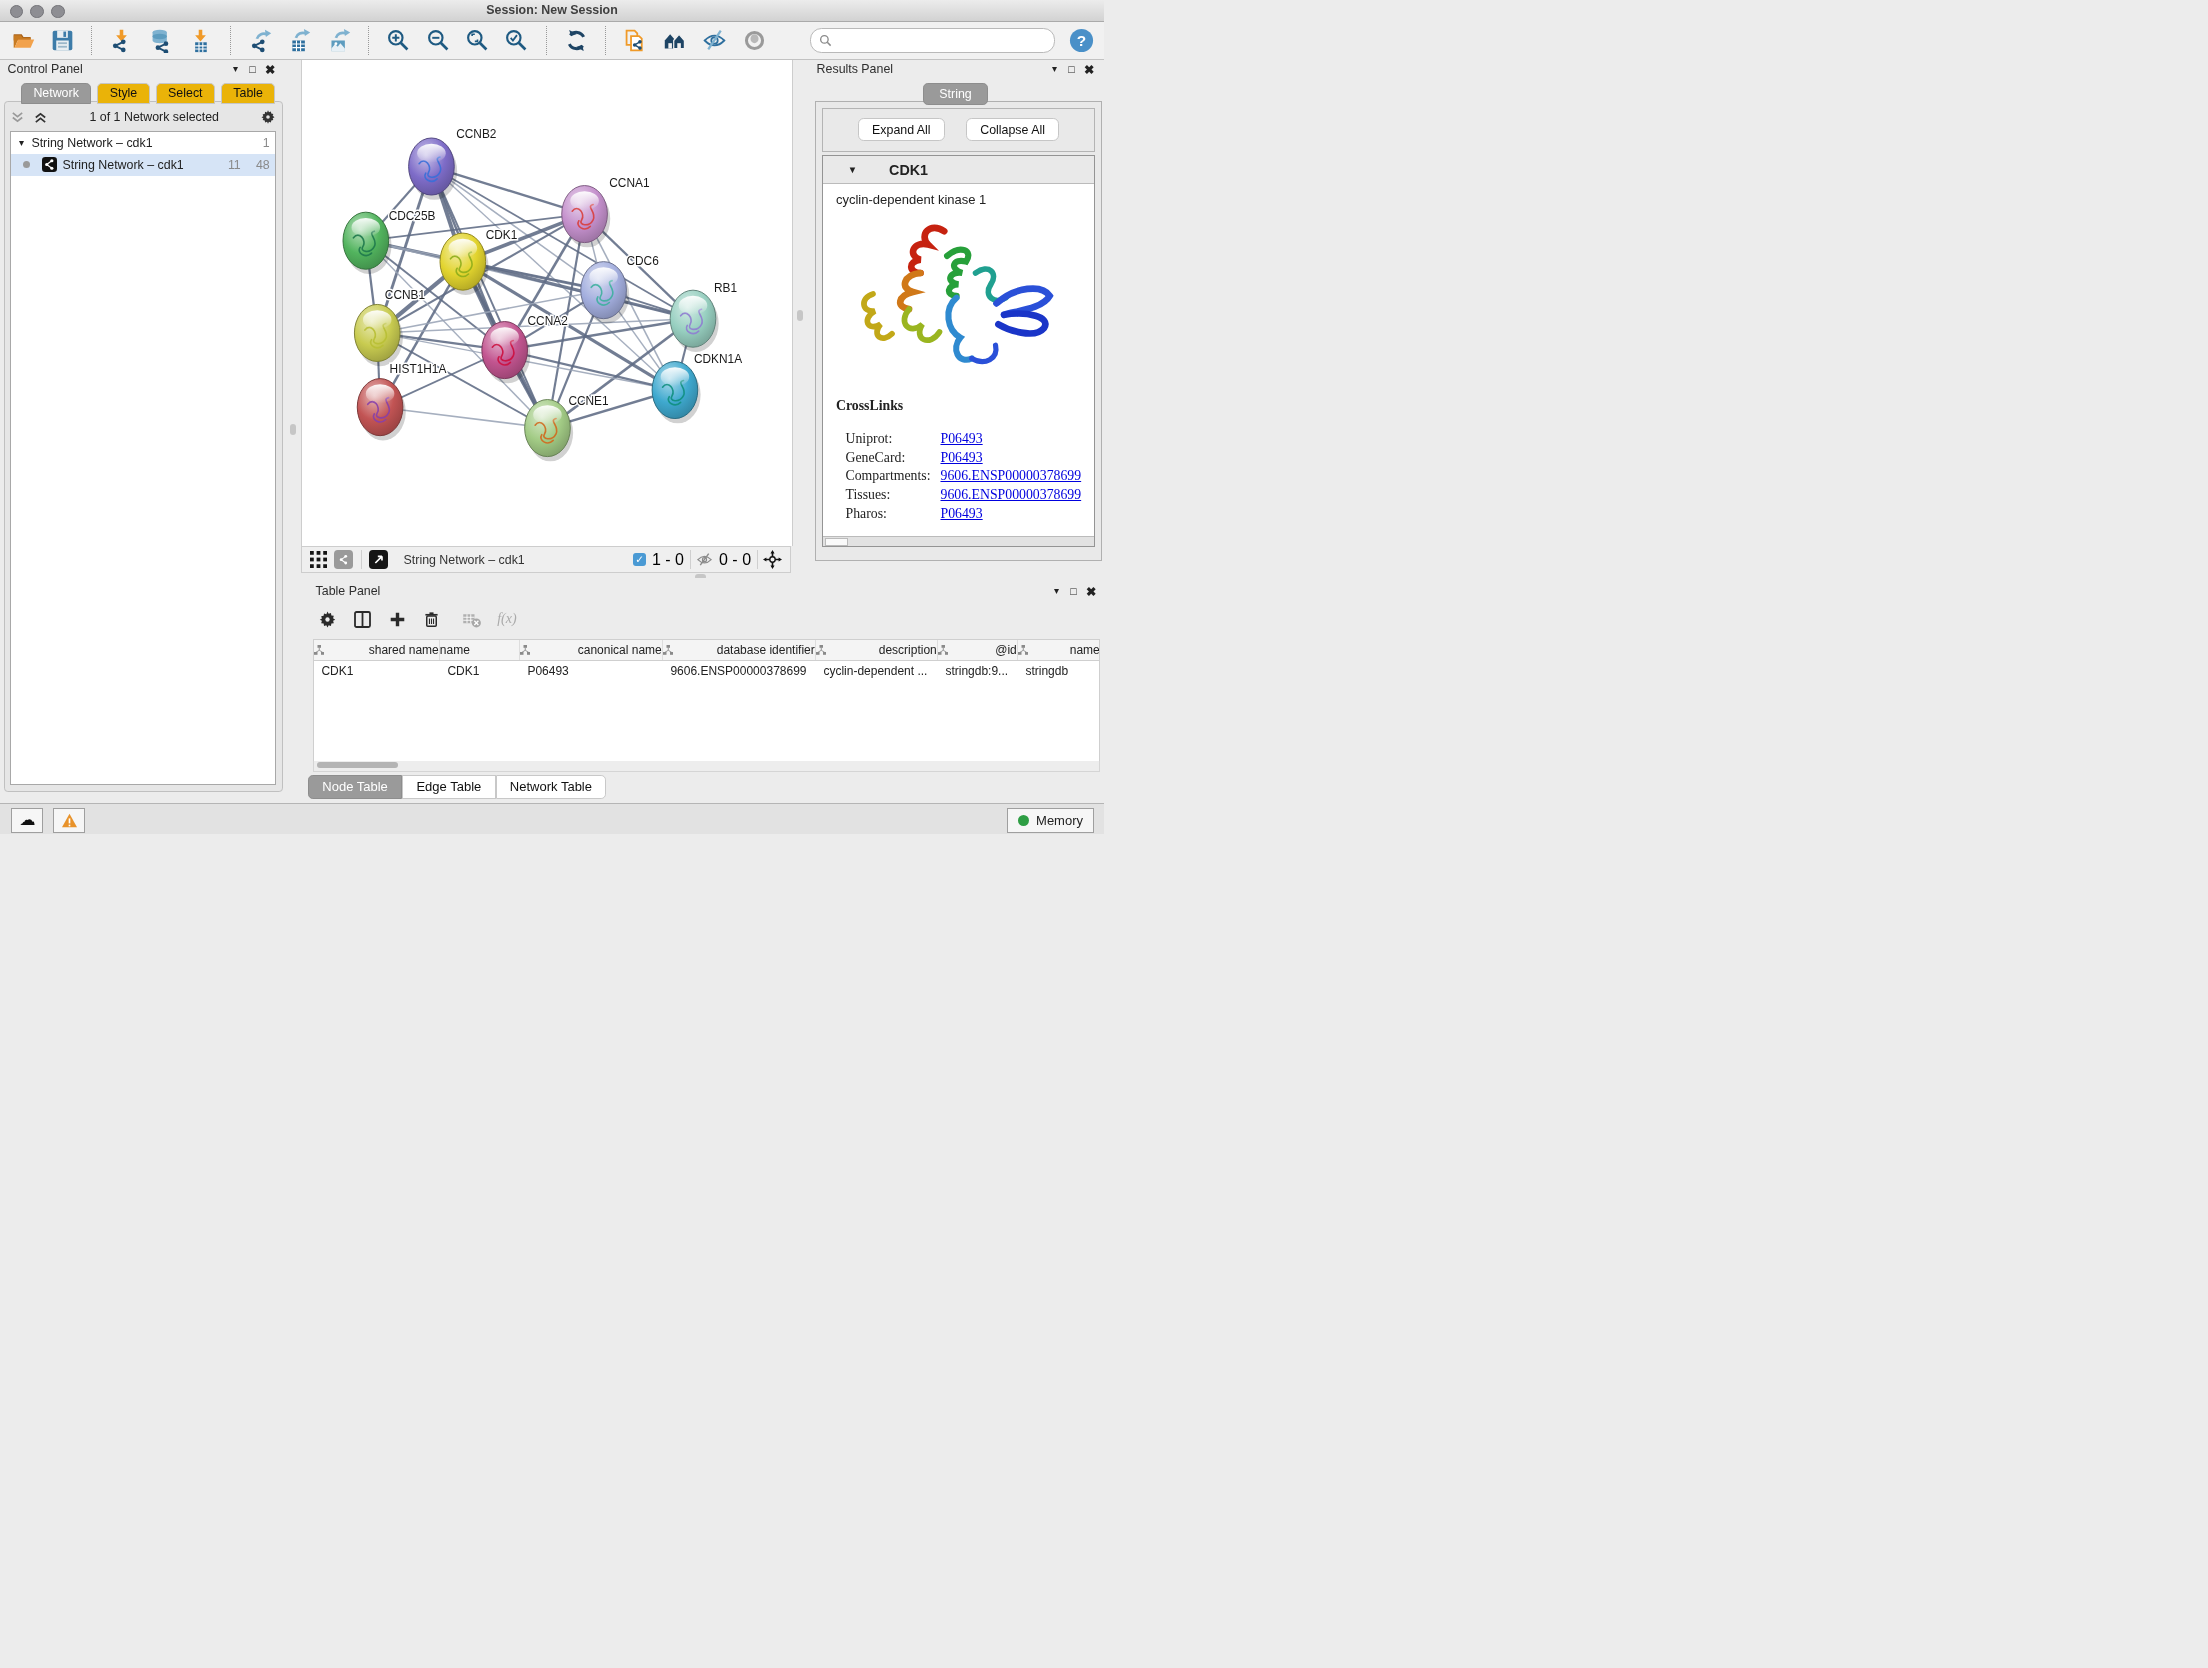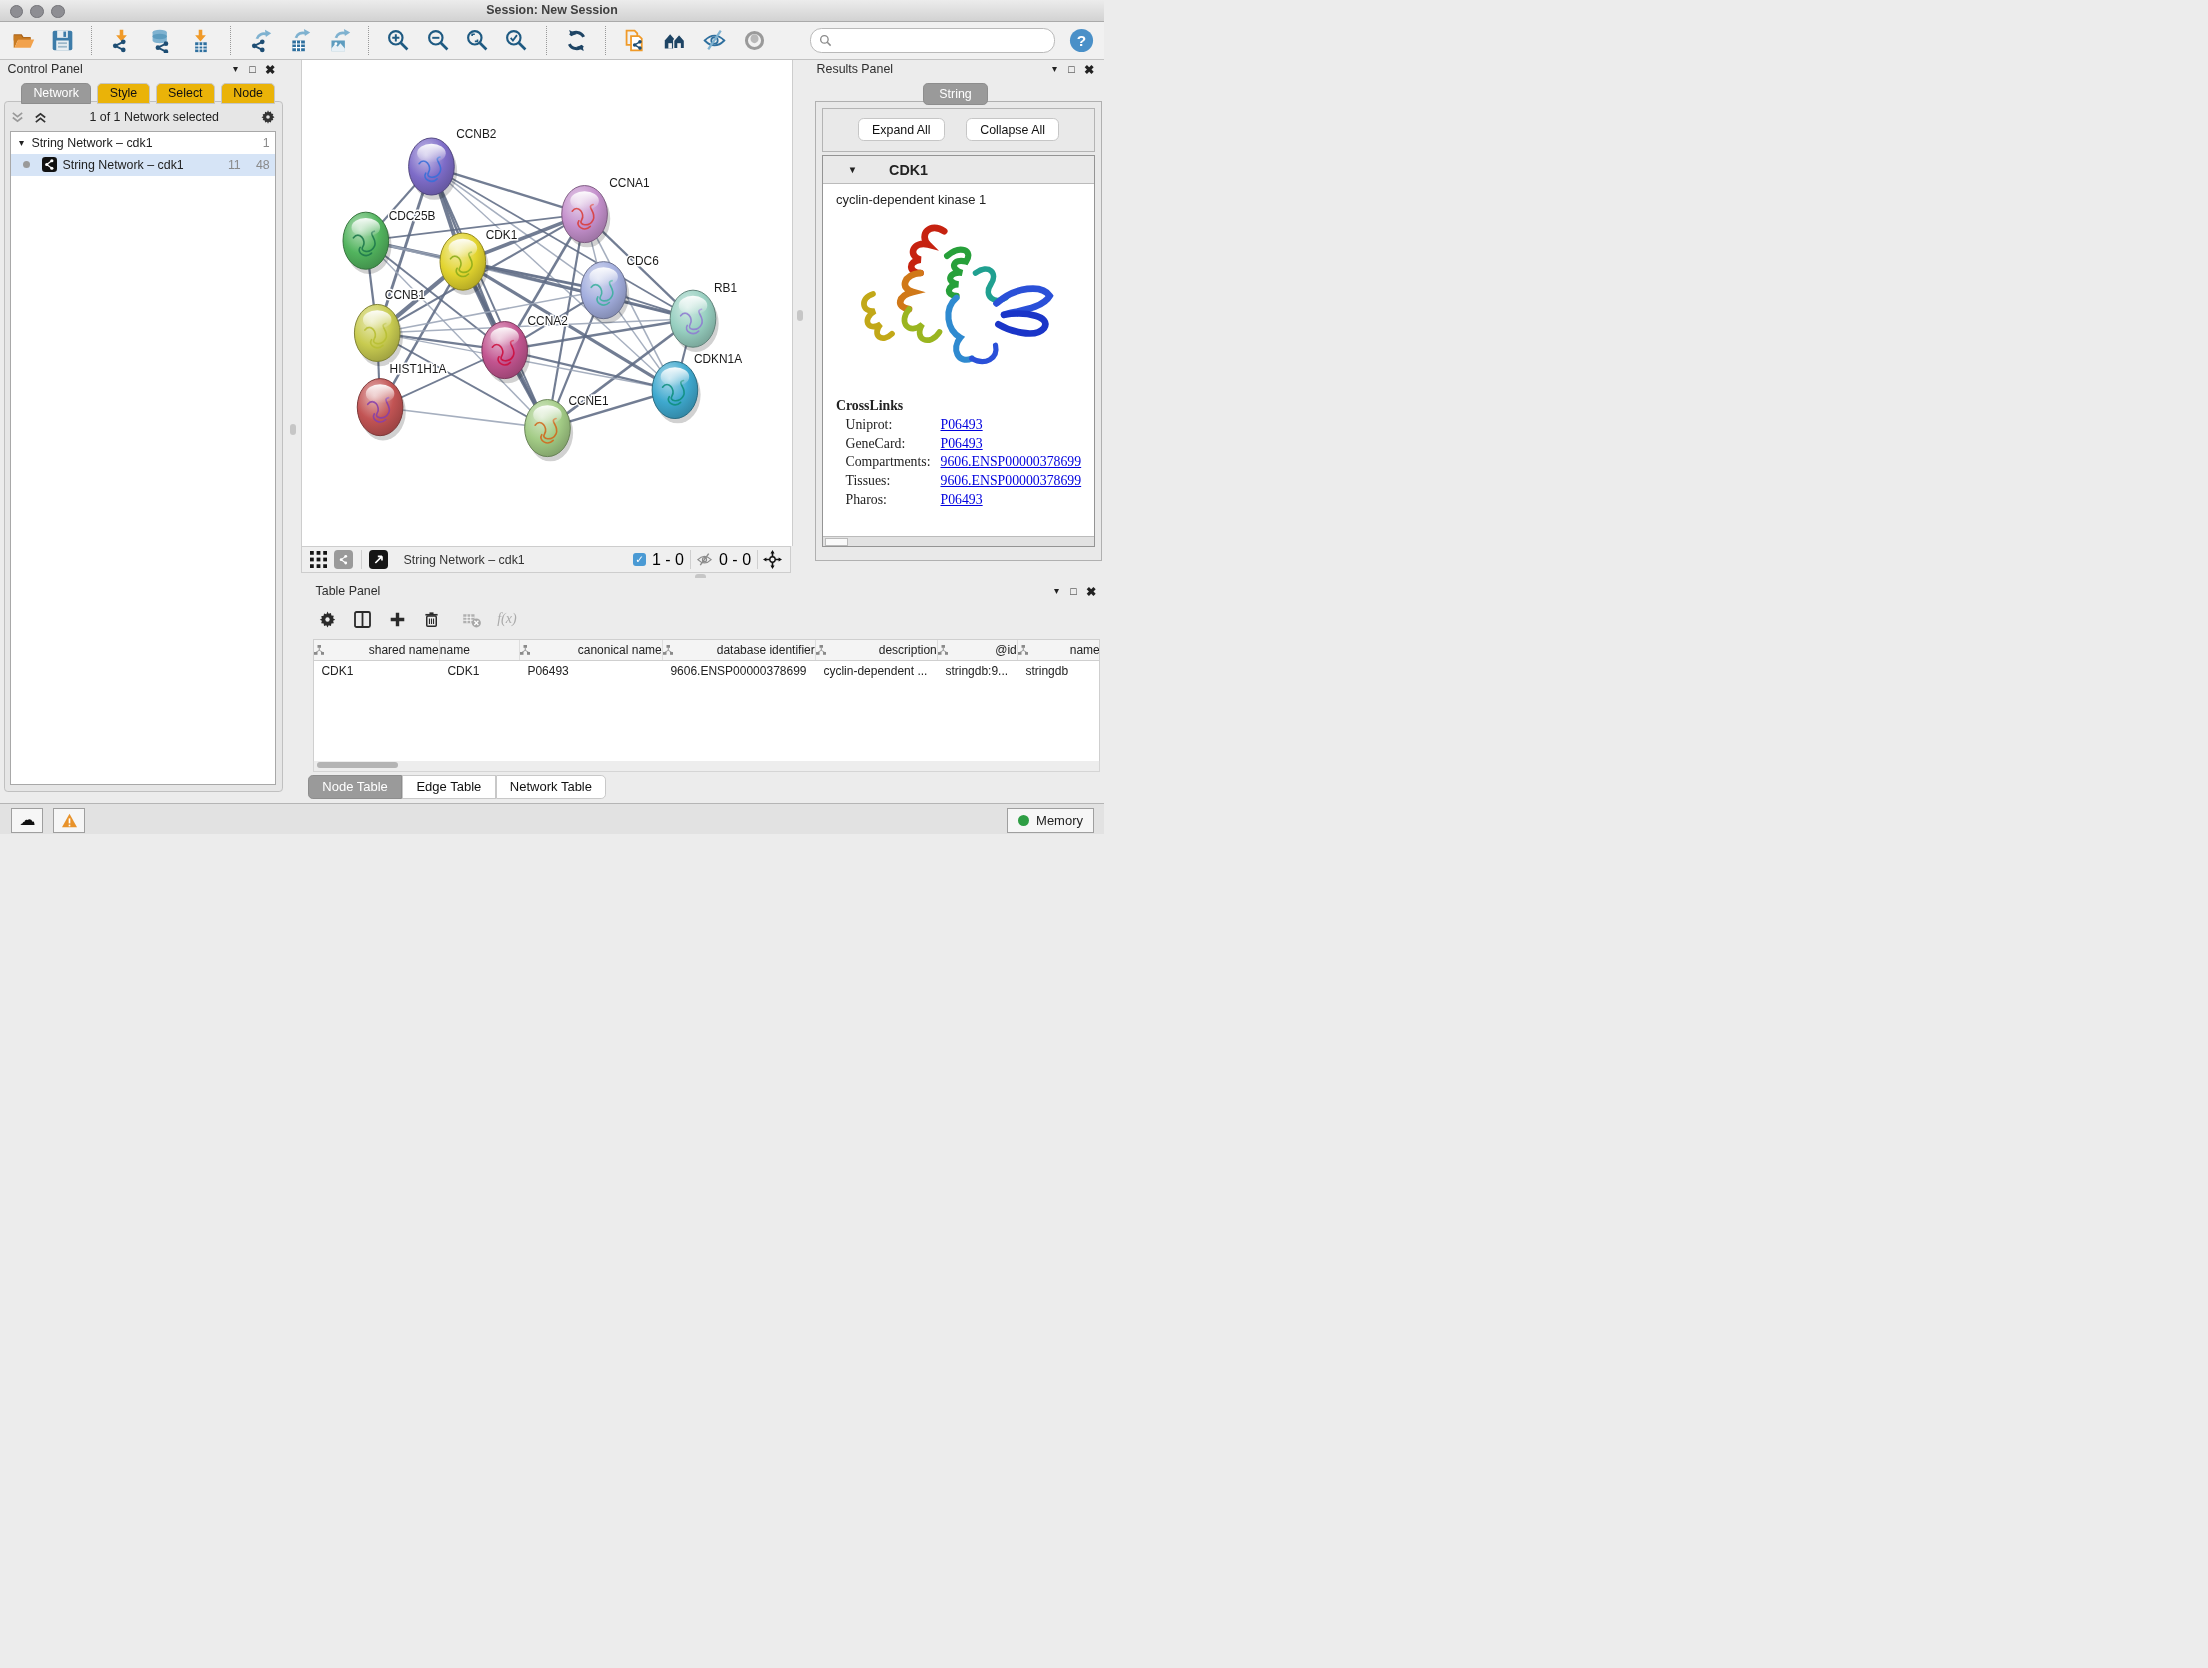--- a/index.html
+++ b/index.html
@@ -55,21 +55,21 @@
   .rp-inner{position:absolute;left:815px;width:285px;top:101px;height:458px;
     background:#e9e9e9;border:1px solid #b0b0b0}
   .expbox{position:absolute;left:5.7px;right:5.7px;top:5.7px;height:42px;border:1px solid #b4b4b4;
     display:flex;align-items:center;justify-content:center;gap:21px}
   .btn{background:#fff;border:1px solid #c6c6c6;border-radius:5.7px;font-size:12.4px;padding:3.8px 13.3px;color:#111}
   .cdkbox{position:absolute;left:5.7px;right:5.7px;top:53px;bottom:13.3px;border:1.9px solid #949494;background:#fff}
   .cdkhead{height:27px;background:#e9e9e9;border-bottom:1px solid #bbb;display:flex;align-items:center;gap:32px;padding:0 25px;font-size:14.3px;font-weight:bold}
   .cdkbody{position:absolute;left:0;right:0;top:27.6px;bottom:9.5px;background:#fff;overflow:hidden;border:1px solid #cfcfcf;border-width:0}
   .desc{font-size:13px;padding:8.6px 0 0 13.3px}
   .xlinks{font-family:"Liberation Serif",serif;font-size:13.8px;padding-left:13.3px;margin-top:5.7px}
-  .xlinks .xtitle{font-weight:bold;margin-bottom:3px}
+  .xlinks .xtitle{font-weight:bold;margin-bottom:17px}
   .xrow{display:flex;margin:2.9px 0 2.9px 9.5px}
   .xrow .xl{width:95px}
   .xrow a{color:#0000de;text-decoration:underline}
   .minibar{position:absolute;left:0;right:0;bottom:0;height:8.6px;background:#e2e2e2;border-top:1px solid #bbb}
   .minithumb{position:absolute;left:1.9px;top:1px;width:21px;height:5.7px;background:#fafafa;border:1px solid #bbb}
   
   .tp{position:absolute;left:308px;top:578px;right:0;bottom:31px;background:#ececec}
   .tp-head{position:absolute;left:7.6px;top:5.7px;font-size:12.4px;color:#2e2e2e}
   .tp-icons{position:absolute;right:7.6px;top:5.7px}
   .tp-toolbar{position:absolute;left:9.5px;top:25px;height:32px;display:flex;align-items:center;gap:15px}
@@ -272,21 +272,21 @@
     <span class="picons" style="margin-left:auto">
       <span class="tri">▼</span>
       <span>□</span>
       <span class="x">✖</span>
     </span>
   </div>
   <div style="padding:5.7px 0 0 21px;position:relative;z-index:2">
     <span class="tab sel">Network</span>
     <span class="tab">Style</span>
     <span class="tab">Select</span>
-    <span class="tab">Node</span>
+    <span class="tab">Table</span>
   </div>
   <div class="cp-inner">
     <div class="cp-bar">
       <svg width="15" height="15" viewBox="0 0 16 16">
           <path d="M3 3l5 4 5-4M3 8l5 4 5-4" stroke="#9a9a9a" stroke-width="1.8" fill="none"></path>
         </svg>
       <svg width="15" height="15" viewBox="0 0 16 16" style="margin-left:7.6px">
           <path d="M3 13l5-4 5 4M3 8l5-4 5 4" stroke="#333" stroke-width="1.8" fill="none"></path>
         </svg>
       <span style="flex:1;text-align:center">1 of 1 Network selected</span>

